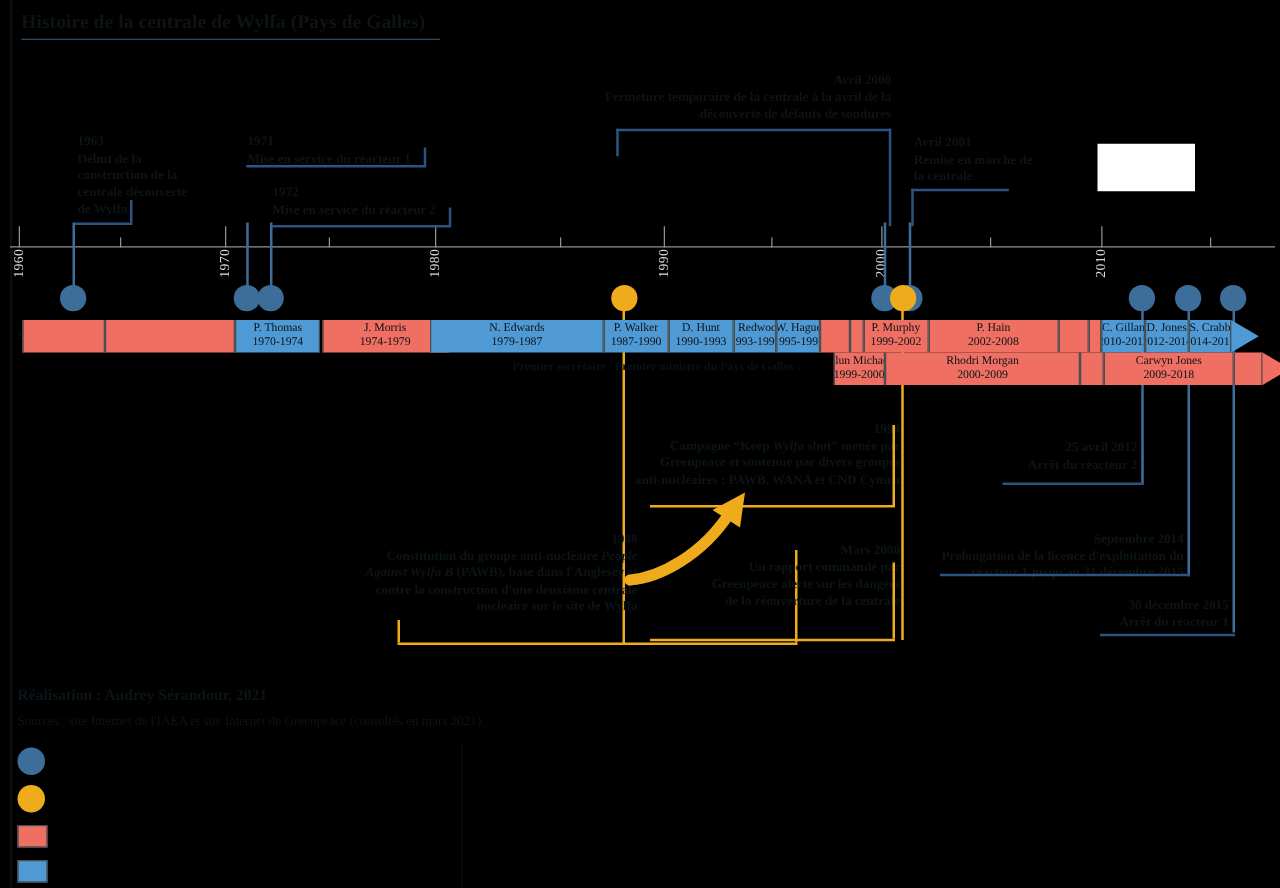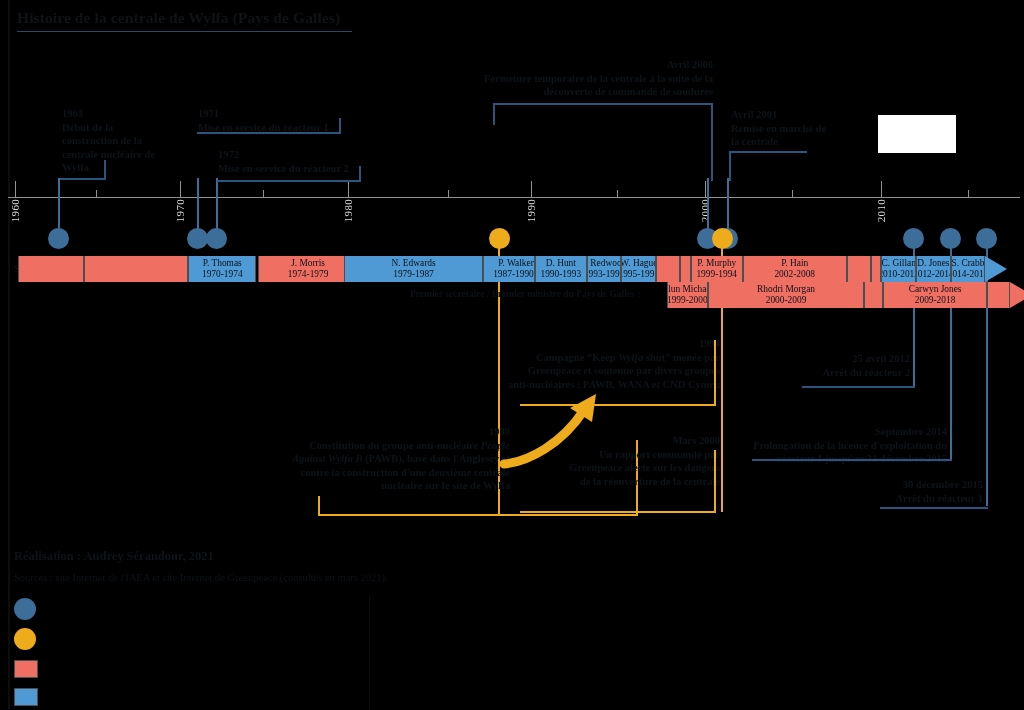--- a/index.html
+++ b/index.html
@@ -130,42 +130,42 @@
   <div class="dot blue" style="left:903px;top:228px;"></div>
 
   <div class="stem blue" style="left:950px;top:238px;height:223px;"></div>
   <div class="dot blue" style="left:940px;top:228px;"></div>
 
   <div class="stem blue" style="left:986px;top:238px;height:268px;"></div>
   <div class="dot blue" style="left:976px;top:228px;"></div>
 
   <div class="ann l" style="left:62px;top:107px;width:95px;">
     <span class="yr">1963</span>
-    <span>Début de la construction de la centrale nucléaire de Wylfa</span>
+    <span>Début de la construction de la centrale découverte de Wylfa</span>
   </div>
   <div class="ln lnh" style="left:60px;top:178px;width:46px;"></div>
   <div class="ln lnv" style="left:104px;top:160px;height:18px;"></div>
 
   <div class="ann l" style="left:198px;top:107px;width:160px;">
     <span class="yr">1971</span>
     <span>Mise en service du réacteur 1</span>
   </div>
   <div class="ln lnh" style="left:197px;top:132px;width:144px;"></div>
   <div class="ln lnv" style="left:339px;top:118px;height:14px;"></div>
 
   <div class="ann l" style="left:218px;top:148px;width:160px;">
     <span class="yr">1972</span>
     <span>Mise en service du réacteur 2</span>
   </div>
   <div class="ln lnh" style="left:217px;top:180px;width:144px;"></div>
   <div class="ln lnv" style="left:359px;top:166px;height:14px;"></div>
 
   <div class="ann r" style="left:455px;top:58px;width:258px;">
     <span class="yr">Avril 2000</span>
-    <span>Fermeture temporaire de la centrale à la suite de la découverte de commandé de soudures</span>
+    <span>Fermeture temporaire de la centrale à la avril de la découverte de défauts de soudures</span>
   </div>
   <div class="ln lnh" style="left:493px;top:103px;width:220px;"></div>
   <div class="ln lnv" style="left:493px;top:103px;height:22px;"></div>
   <div class="ln lnv" style="left:711px;top:103px;height:78px;"></div>
 
   <div class="ann l" style="left:731px;top:108px;width:105px;">
     <span class="yr">Avril 2001</span>
     <span>Remise en marche de la centrale</span>
   </div>
   <div class="ln lnh" style="left:729px;top:151px;width:78px;"></div>
@@ -184,41 +184,41 @@
           <span>1970-1974</span>
         </div>
         <div class="seg red" style="left: 257.582px; width: 101px;">
           <span>J. Morris</span>
           <span>1974-1979</span>
         </div>
         <div class="seg blue" style="left: 344.218px; width: 138.618px;">
           <span>N. Edwards</span>
           <span>1979-1987</span>
         </div>
-        <div class="seg blue" style="left: 482.836px; width: 51.9818px; align-items: flex-end;">
+        <div class="seg blue" style="left: 482.836px; width: 51.9818px;">
           <span>P. Walker</span>
           <span>1987-1990</span>
         </div>
         <div class="seg blue" style="left: 534.818px; width: 51.9818px;">
           <span>D. Hunt</span>
           <span>1990-1993</span>
         </div>
         <div class="seg blue" style="left: 586.8px; width: 34.6545px;">
           <span>J. Redwood</span>
           <span>1993-1995</span>
         </div>
         <div class="seg blue" style="left: 621.455px; width: 34.6545px;">
           <span>W. Hague</span>
           <span>1995-1997</span>
         </div>
         <div class="seg red" style="left: 656.109px; width: 24.2582px;"></div>
         <div class="seg red" style="left: 680.367px; width: 10.3964px;"></div>
         <div class="seg red" style="left: 690.764px; width: 51.9818px;">
           <span>P. Murphy</span>
-          <span>1999-1994</span>
+          <span>1999-2002</span>
         </div>
         <div class="seg red" style="left: 742.745px; width: 103.964px;">
           <span>P. Hain</span>
           <span>2002-2008</span>
         </div>
         <div class="seg red" style="left: 846.709px; width: 24.2582px;"></div>
         <div class="seg red" style="left: 870.967px; width: 10.3964px;"></div>
         <div class="seg blue" style="left: 881.364px; width: 34.6545px;">
           <span>C. Gillan</span>
           <span>2010-2012</span>

